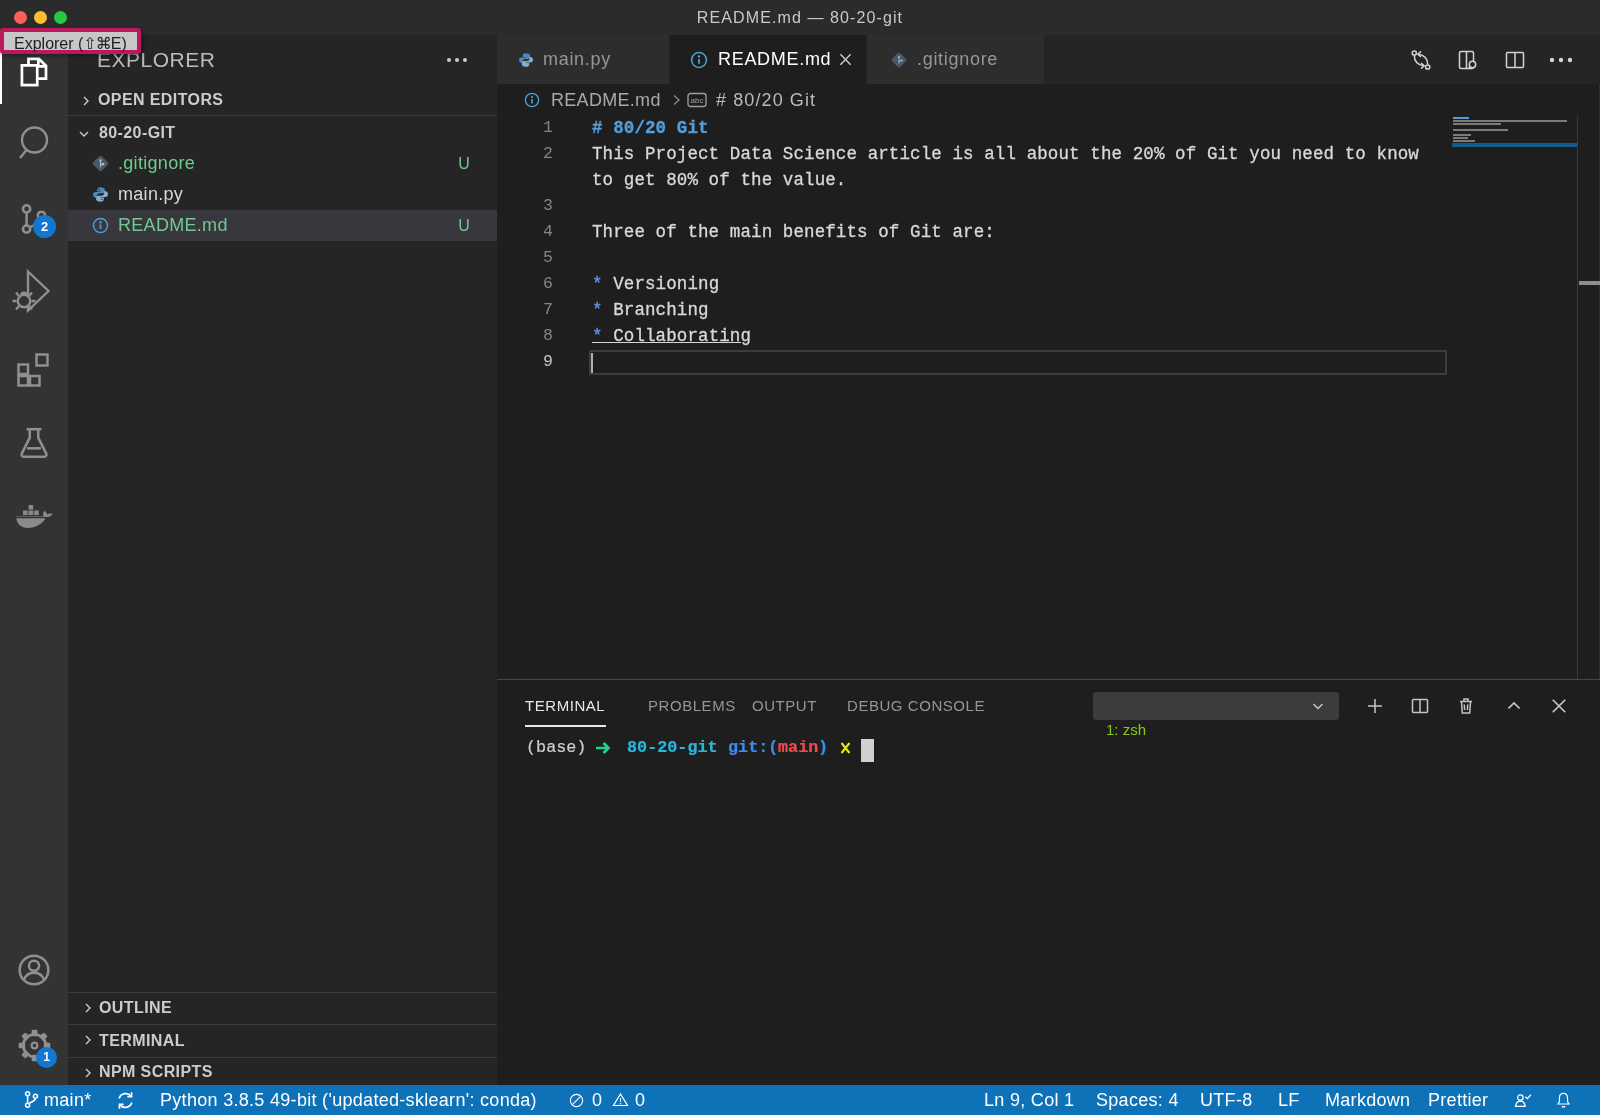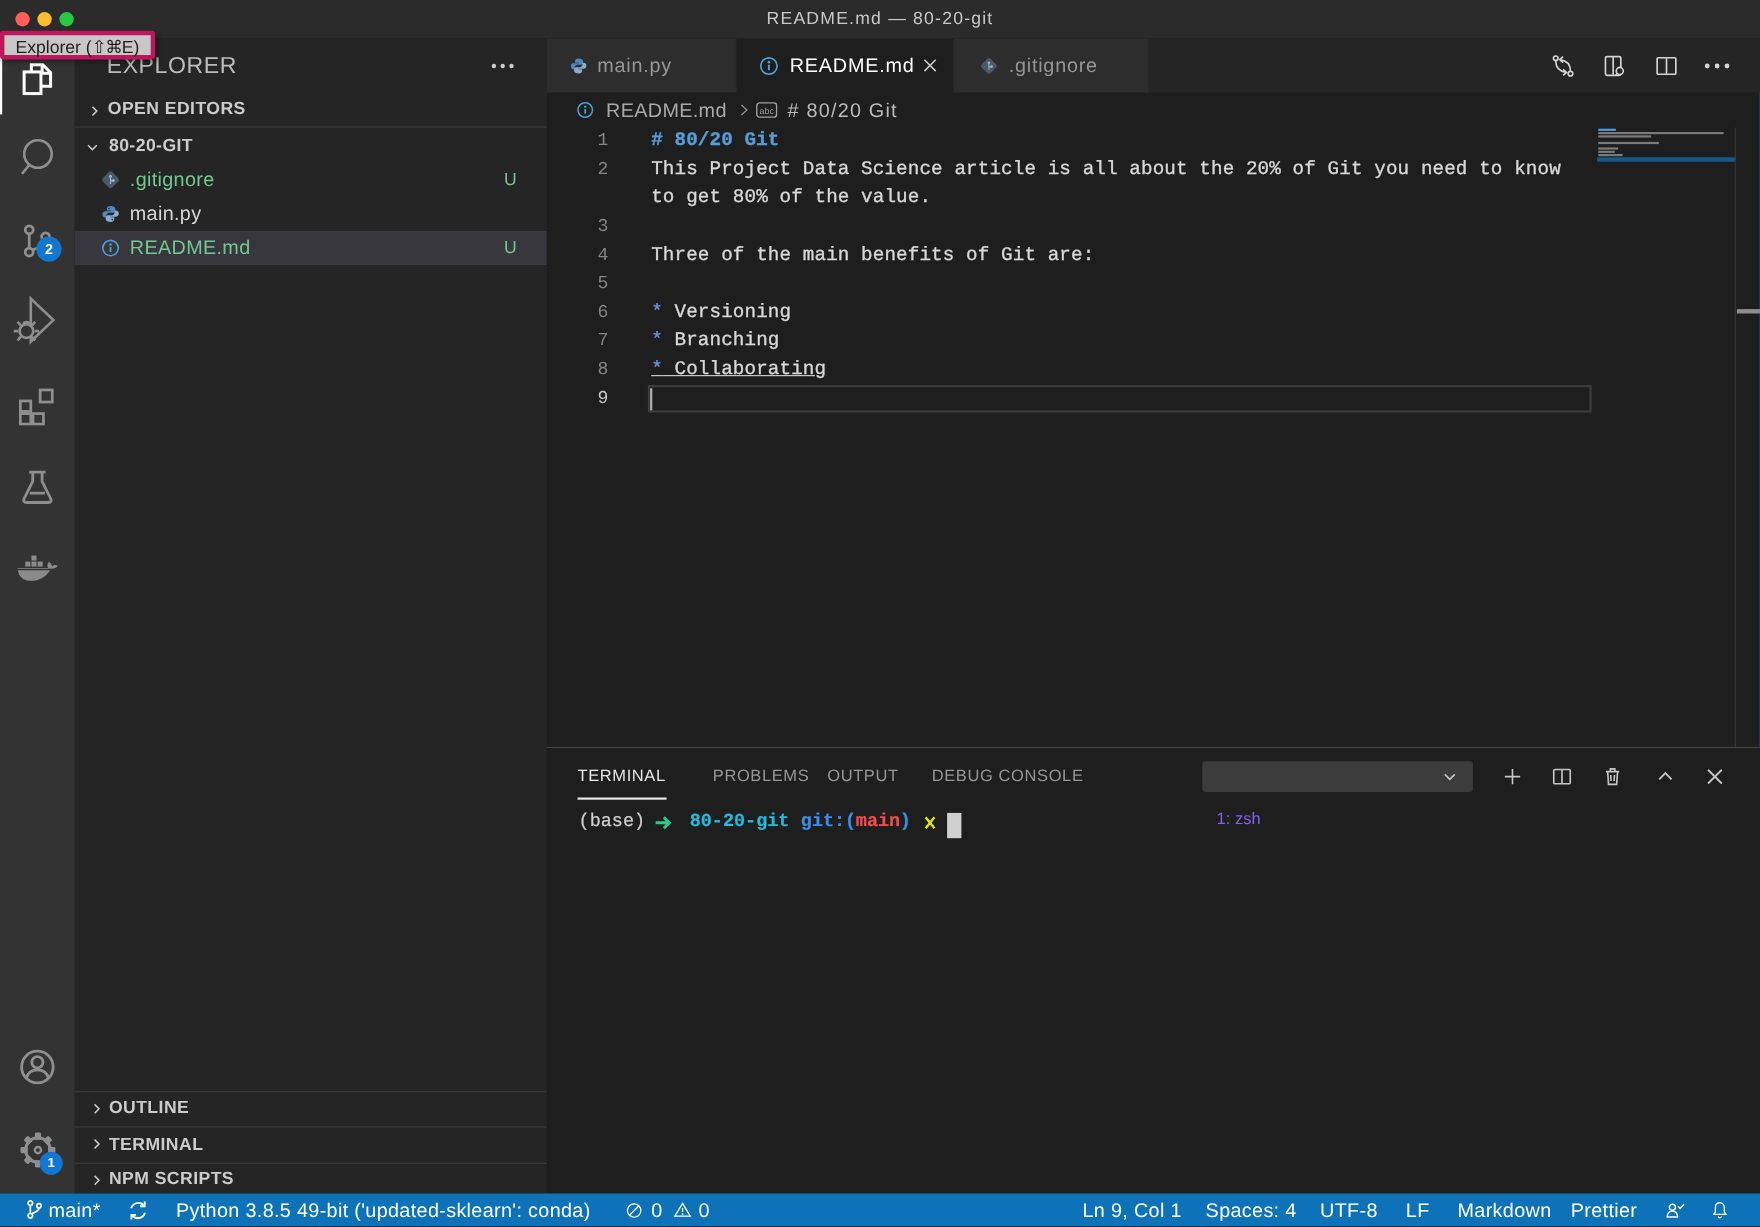--- a/index.html
+++ b/index.html
@@ -347,21 +347,21 @@
 
   <div id="panel" class="abs"></div>
   <div id="panelcontent">
     <div class="ptab" style="left:525px; top:697px; color:#e7e7e7;">TERMINAL</div>
     <div class="abs" style="left:525px; top:725px; width:81px; height:2px; background:#e7e7e7;"></div>
     <div class="ptab" style="left:635px; top:697px; color:#969696;margin-left:13px;">PROBLEMS</div>
     <div class="ptab" style="left:752px; top:697px; color:#969696;">OUTPUT</div>
     <div class="ptab" style="left:847px; top:697px; color:#969696;">DEBUG CONSOLE</div>
 
     <div class="abs" style="left:1093px; top:692px; width:246px; height:28px; background:#3c3c3c; border-radius:3px;"></div>
-    <div class="abs" style="left:1106px; top:731px; height:28px; line-height:28px; color:#8b5cf6; font-size:15px;">1: zsh</div>
+    <div class="abs" style="left:1106px; top:716px; height:28px; line-height:28px; color:#84cc16; font-size:15px;">1: zsh</div>
     <svg class="abs" style="left:1310px; top:698px; width:16px; height:16px;" viewBox="0 0 16 16">
         <path d="M3.5 6 L8 10.5 L12.5 6" fill="none" stroke="#cccccc" stroke-width="1.4"></path>
       </svg>
 
     <svg class="abs" style="left:1365px; top:696px; width:20px; height:20px;" viewBox="0 0 20 20">
       <path d="M10 3 L10 17 M3 10 L17 10" stroke="#c5c5c5" stroke-width="1.5"></path>
     </svg>
     <svg class="abs" style="left:1410px; top:696px; width:20px; height:20px;" viewBox="0 0 20 20">
       <g fill="none" stroke="#c5c5c5" stroke-width="1.5">
         <rect x="2.5" y="3.5" width="15" height="13" rx="1"></rect>

